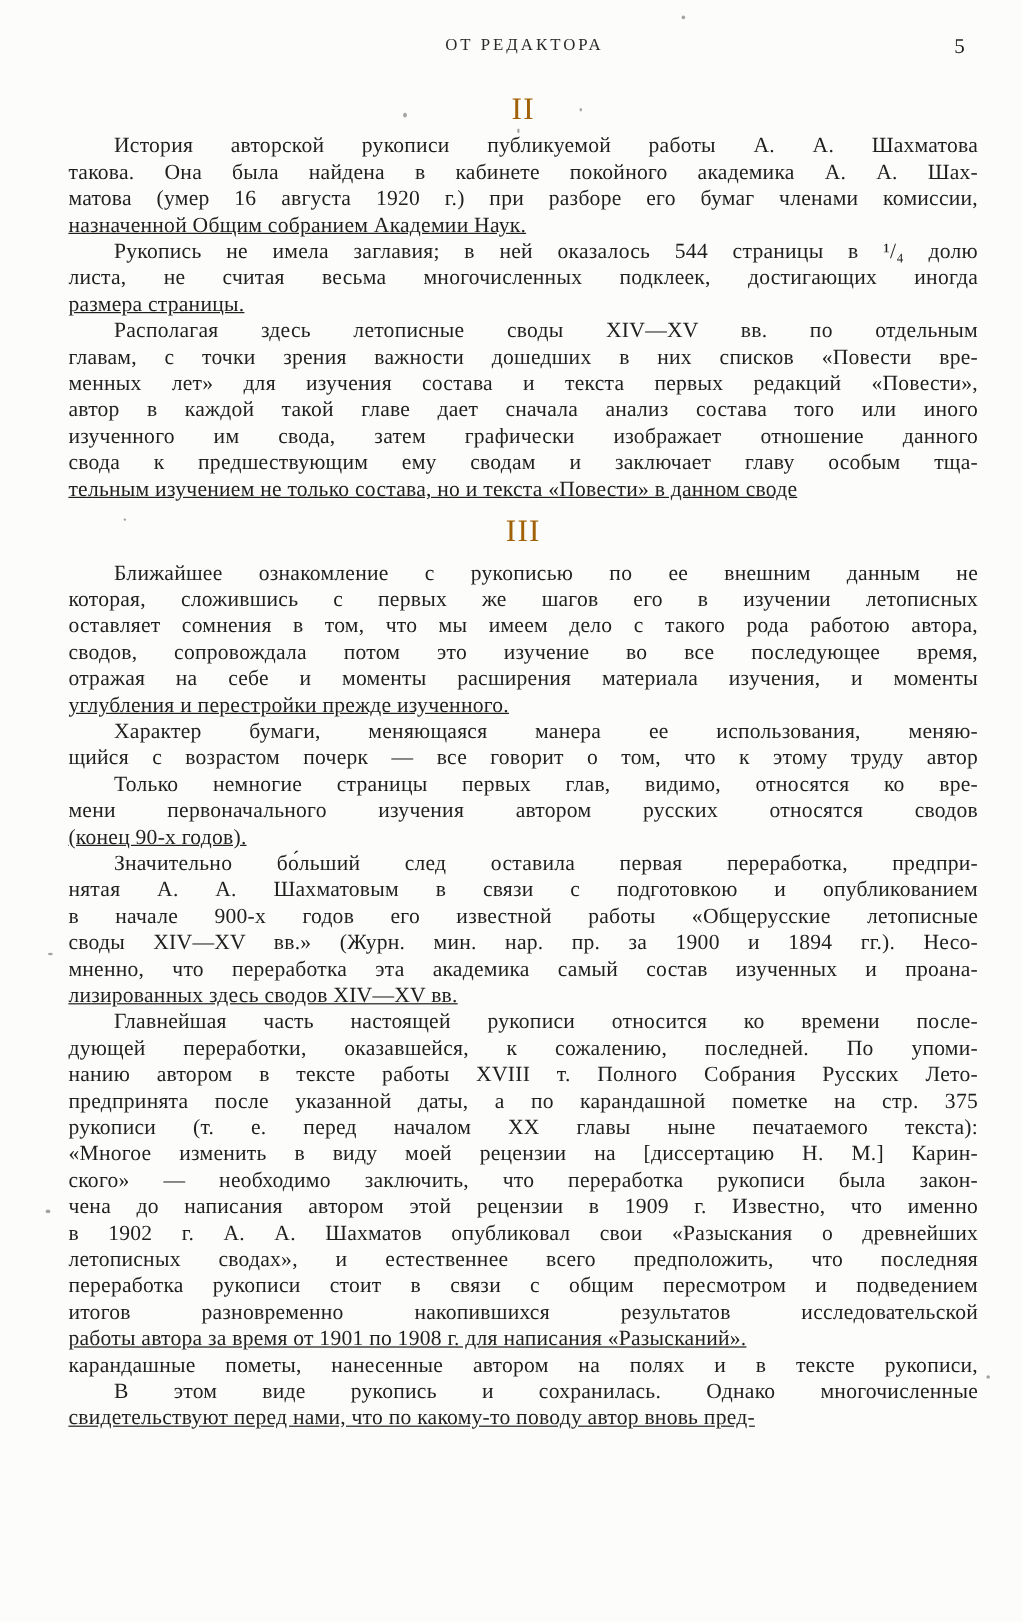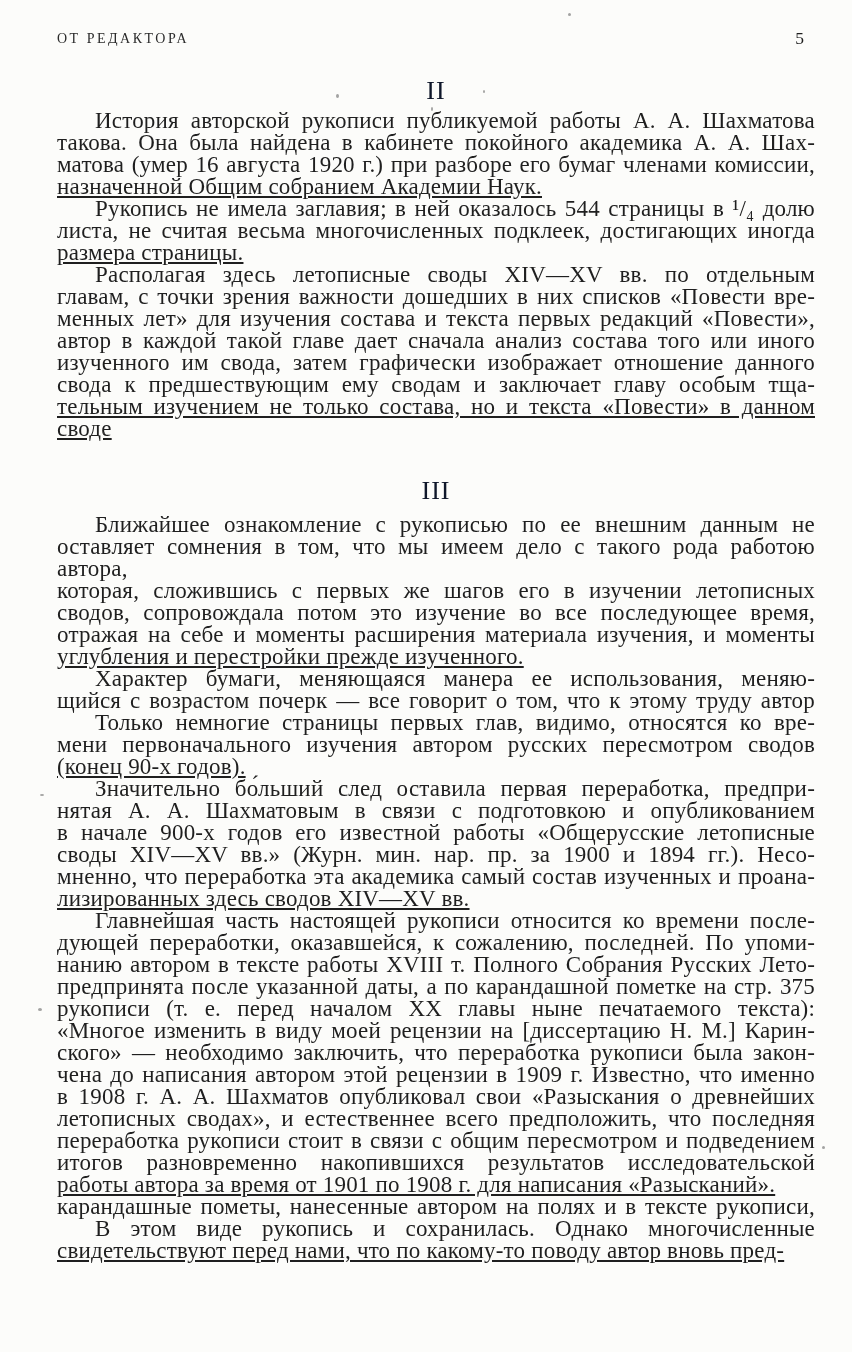--- a/index.html
+++ b/index.html
@@ -14,21 +14,21 @@
   }
   .running-header {
     position: absolute;
     top: 31px;
     left: 57px;
     right: 35px;
     height: 20px;
   }
   .header-title {
     display: block;
-    text-align: left;
+    text-align: center;
     font-size: 14px;
     letter-spacing: 2.5px;
     color: #2a2a2a;
   }
   .page-number {
     position: absolute;
     right: 13px;
     top: -3px;
     font-size: 17.5px;
     color: #1d1d1d;
@@ -39,26 +39,26 @@
     left: 57px;
     width: 758px;
   }
   h2.section-heading {
     margin: 0;
     text-align: center;
     font-weight: normal;
     font-size: 26px;
     line-height: 30px;
     letter-spacing: 1px;
-    color: #0f172a;
+    color: #a16207;
   }
   h2.heading-first { margin-bottom: 4px; }
-  h2.heading-second { margin-top: 36px; margin-bottom: 8px; }
+  h2.heading-second { margin-top: 10px; margin-bottom: 8px; }
   .paragraph {
-    font-size: 23px;
+    font-size: 18px;
     line-height: 22px;
     margin: 0;
   }
   .line {
     text-align: justify;
     text-align-last: justify;
     letter-spacing: 0.2px;
     white-space: normal;
   }
   .line-first { text-indent: 38px; }
@@ -102,53 +102,53 @@
         <div class="line">автор в каждой такой главе дает сначала анализ состава того или иного</div>
         <div class="line">изученного им свода, затем графически изображает отношение данного</div>
         <div class="line">свода к предшествующим ему сводам и заключает главу особым тща-</div>
         <div class="line line-last">тельным изучением не только состава, но и текста «Повести» в данном своде</div>
       </div>
 
     <h2 class="section-heading heading-second">III</h2>
 
     <div class="paragraph">
         <div class="line line-first">Ближайшее ознакомление с рукописью по ее внешним данным не</div>
+        <div class="line">которая, сложившись с первых же шагов его в изучении летописных</div>
         <div class="line">оставляет сомнения в том, что мы имеем дело с такого рода работою автора,</div>
-        <div class="line">которая, сложившись с первых же шагов его в изучении летописных</div>
         <div class="line">сводов, сопровождала потом это изучение во все последующее время,</div>
         <div class="line">отражая на себе и моменты расширения материала изучения, и моменты</div>
         <div class="line line-last">углубления и перестройки прежде изученного.</div>
       </div>
     <div class="paragraph">
         <div class="line line-first">Характер бумаги, меняющаяся манера ее использования, меняю-</div>
         <div class="line">щийся с возрастом почерк — все говорит о том, что к этому труду автор</div>
       </div>
     <div class="paragraph">
         <div class="line line-first">Только немногие страницы первых глав, видимо, относятся ко вре-</div>
-        <div class="line">мени первоначального изучения автором русских пересмотром сводов</div>
+        <div class="line">мени первоначального изучения автором русских относятся сводов</div>
         <div class="line line-last">(конец 90-х годов).</div>
       </div>
     <div class="paragraph">
         <div class="line line-first">Значительно бо́льший след оставила первая переработка, предпри-</div>
         <div class="line">нятая А. А. Шахматовым в связи с подготовкою и опубликованием</div>
         <div class="line">в начале 900-х годов его известной работы «Общерусские летописные</div>
         <div class="line">своды XIV—XV вв.» (Журн. мин. нар. пр. за 1900 и 1894 гг.). Несо-</div>
         <div class="line">мненно, что переработка эта академика самый состав изученных и проана-</div>
         <div class="line line-last">лизированных здесь сводов XIV—XV вв.</div>
       </div>
     <div class="paragraph">
         <div class="line line-first">Главнейшая часть настоящей рукописи относится ко времени после-</div>
         <div class="line">дующей переработки, оказавшейся, к сожалению, последней. По упоми-</div>
         <div class="line">нанию автором в тексте работы XVIII т. Полного Собрания Русских Лето-</div>
         <div class="line">предпринята после указанной даты, а по карандашной пометке на стр. 375</div>
         <div class="line">рукописи (т. е. перед началом XX главы ныне печатаемого текста):</div>
         <div class="line">«Многое изменить в виду моей рецензии на [диссертацию Н. М.] Карин-</div>
         <div class="line">ского» — необходимо заключить, что переработка рукописи была закон-</div>
         <div class="line">чена до написания автором этой рецензии в 1909 г. Известно, что именно</div>
-        <div class="line">в 1908 г. А. А. Шахматов опубликовал свои «Разыскания о древнейших</div>
+        <div class="line">в 1902 г. А. А. Шахматов опубликовал свои «Разыскания о древнейших</div>
         <div class="line">летописных сводах», и естественнее всего предположить, что последняя</div>
         <div class="line">переработка рукописи стоит в связи с общим пересмотром и подведением</div>
         <div class="line">итогов разновременно накопившихся результатов исследовательской</div>
         <div class="line line-last">работы автора за время от 1901 по 1908 г. для написания «Разысканий».</div>
       </div>
     <div class="paragraph">
         <div class="line">карандашные пометы, нанесенные автором на полях и в тексте рукописи,</div>
         <div class="line line-first">В этом виде рукопись и сохранилась. Однако многочисленные</div>
         <div class="line line-last">свидетельствуют перед нами, что по какому-то поводу автор вновь пред-</div>
       </div>

